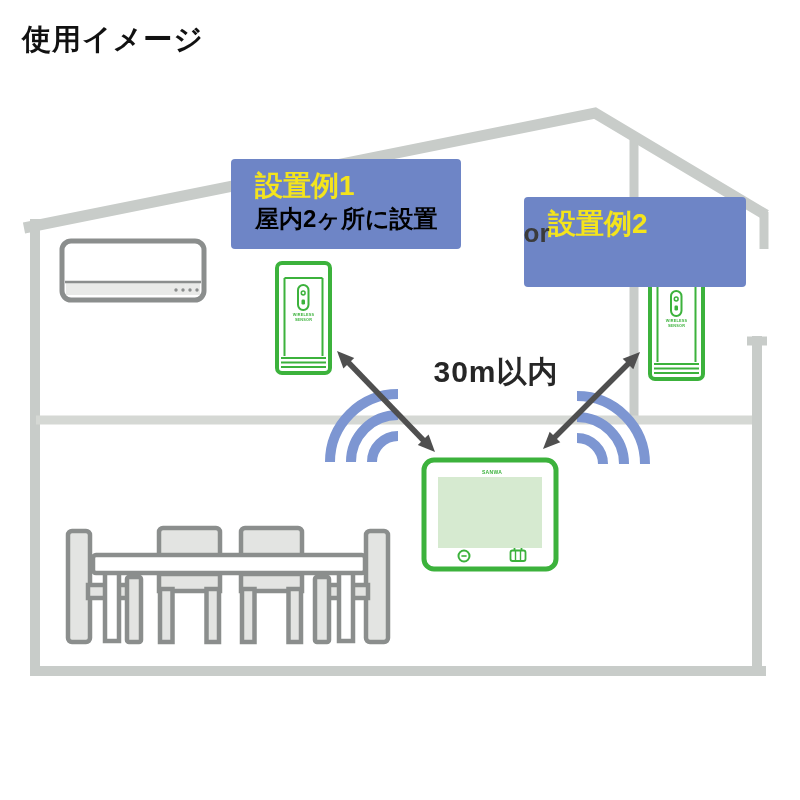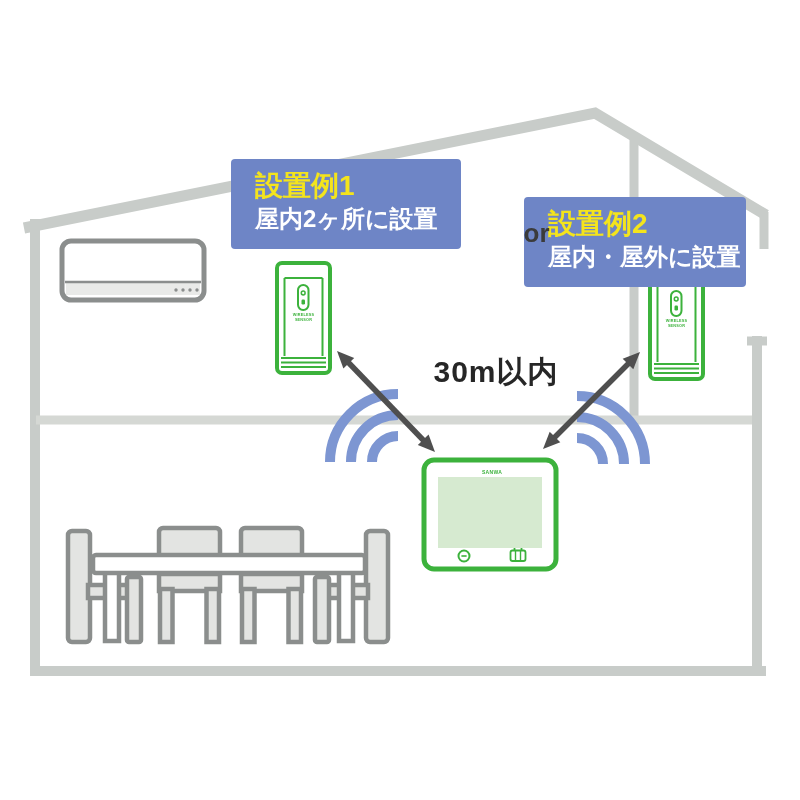--- a/index.html
+++ b/index.html
@@ -5,21 +5,21 @@
   html,body{margin:0;padding:0;background:#fff;}
   .canvas{position:relative;width:800px;height:800px;background:#ffffff;overflow:hidden;
           font-family:"Liberation Sans","DejaVu Sans",sans-serif;}
   svg{position:absolute;left:0;top:0;}
   .page-title{position:absolute;left:22px;top:20px;font-size:29px;font-weight:bold;
               color:#111;letter-spacing:1px;white-space:nowrap;}
   .label-box{position:absolute;top:159px;height:90px;background:#6e85c6;border-radius:4px;
              padding:9px 24px;box-sizing:border-box;}
   .label-box .heading{display:block;color:#f4e41c;font-size:28px;font-weight:bold;
                       line-height:1.25;white-space:nowrap;}
-  .label-box .desc{display:block;color:#ffffff;font-size:24px;font-weight:bold;
+  .label-box .desc{display:block;color:#000000;font-size:24px;font-weight:bold;
                    line-height:1.35;white-space:nowrap;}
   .box-1{left:231px;width:230px;}
   .box-2{left:524px;width:222px;margin-top:38px;}
   .or-label{position:absolute;left:461px;top:218px;width:63px;text-align:center;
             font-size:26px;font-weight:bold;color:#3b3b3b;margin-left:44px;}
   .range-label{position:absolute;left:400px;top:352px;width:192px;text-align:center;
                font-size:30px;font-weight:bold;color:#262626;letter-spacing:1px;
                white-space:nowrap;}
   .sensor-tiny-text{font-size:3.8px;font-weight:bold;fill:#3cb23c;letter-spacing:.2px;}
   .brand-tiny-text{font-size:5px;font-weight:bold;fill:#3cb23c;letter-spacing:.3px;}
@@ -144,28 +144,28 @@
       <polygon points="337,351 343.4,368.4 354.2,358" fill="#4f4f4f"></polygon>
       <polygon points="435,452 417.8,445 428.6,434.6" fill="#4f4f4f"></polygon>
     </g>
     <g>
       <line x1="630" y1="362" x2="553" y2="439" stroke="#4f4f4f" stroke-width="5.5"></line>
       <polygon points="640,352 633.3,369.3 622.7,358.7" fill="#4f4f4f"></polygon>
       <polygon points="543,449 560.3,442.3 549.7,431.7" fill="#4f4f4f"></polygon>
     </g>
   </svg>
 
+  <div class="page-title">使用イメージ</div>
 
   <div class="label-box box-1">
     <span class="heading">設置例1</span>
     <span class="desc">屋内2ヶ所に設置</span>
   </div>
 
   <div class="label-box box-2">
     <span class="heading">設置例2</span>
-    <span class="desc">屋内・屋外に設置</span>
   </div>
 
   <div class="or-label">or</div>
 
   <div class="range-label">30m以内</div>
 
 </div>
 
 </body></html>

